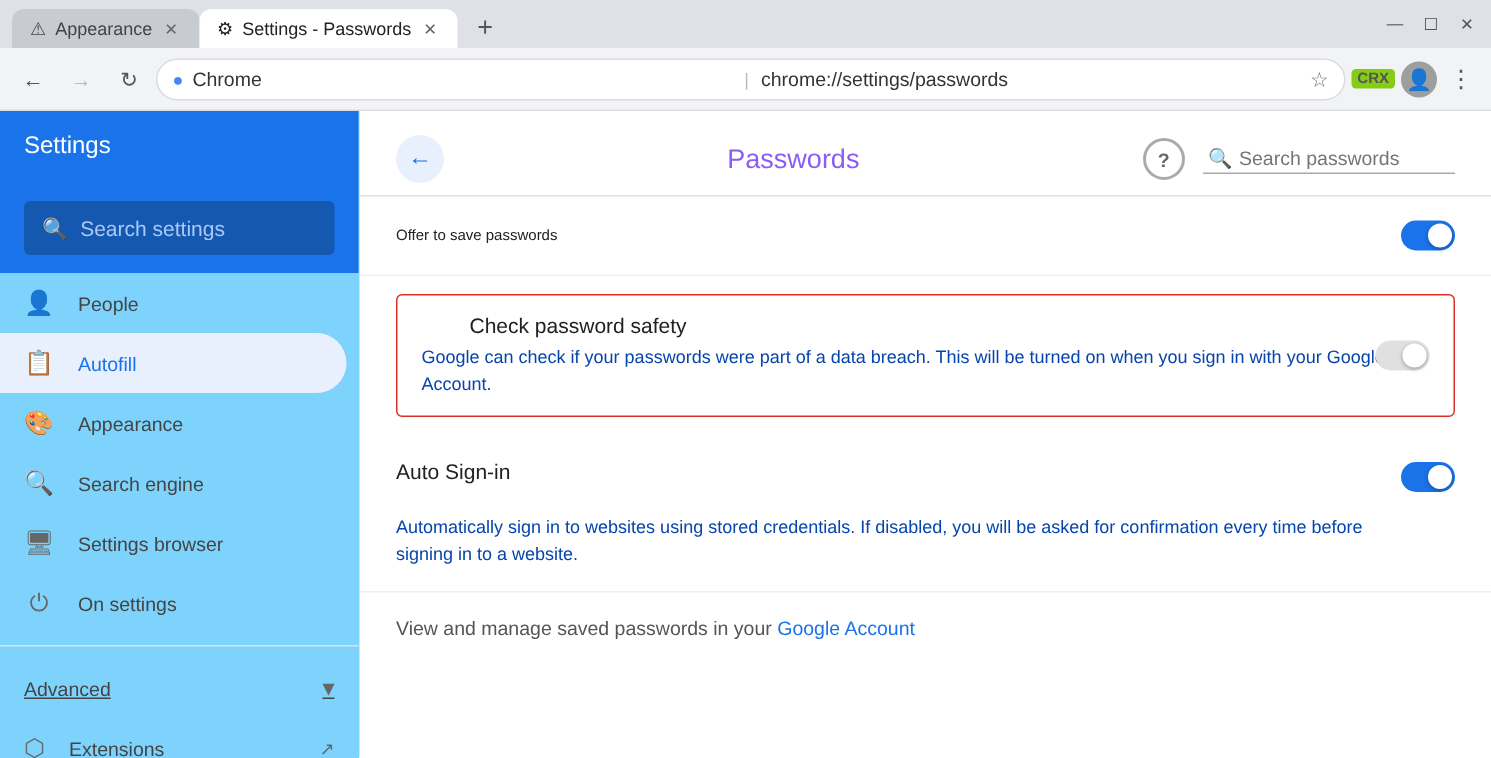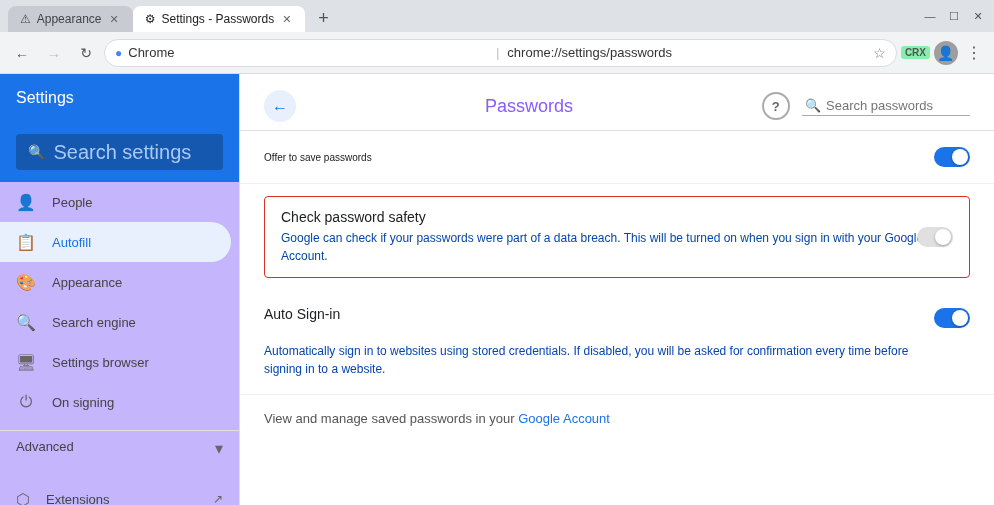--- a/index.html
+++ b/index.html
@@ -18,69 +18,69 @@
     .ctrl-btn { width: 16px; height: 16px; display: flex; align-items: center; justify-content: center; font-size: 11px; cursor: pointer; color: #555; }
 
     
     .navbar { height: 42px; background: #f1f3f4; display: flex; align-items: center; padding: 0 8px; gap: 4px; border-bottom: 1px solid #dadce0; }
     .nav-btn { width: 28px; height: 28px; border-radius: 50%; display: flex; align-items: center; justify-content: center; cursor: pointer; color: #555; font-size: 14px; }
     .nav-btn.disabled { color: #bbb; cursor: default; }
     .address-bar { flex: 1; height: 28px; background: #fff; border: 1px solid #dadce0; border-radius: 14px; display: flex; align-items: center; padding: 0 10px; gap: 6px; font-size: 12px; color: #333; }
     .address-icon { color: #4285f4; font-size: 12px; }
     .address-text { flex: 1; color: #333; font-size: 13px; }
     .star-btn { font-size: 14px; color: #777; cursor: pointer; }
-    .crx-btn { background: #86efac; border-radius: 3px; padding: 1px 4px; font-size: 10px; color: #555; cursor: pointer; font-weight: bold; }
+    .crx-btn { background: #84cc16; border-radius: 3px; padding: 1px 4px; font-size: 10px; color: #555; cursor: pointer; font-weight: bold; }
     .account-btn { width: 24px; height: 24px; border-radius: 50%; background: #9e9e9e; display: flex; align-items: center; justify-content: center; color: white; font-size: 14px; cursor: pointer; }
     .menu-btn { font-size: 16px; color: #555; cursor: pointer; padding: 4px; }
 
     
     .main { display: flex; height: calc(505px - 32px - 42px); }
 
     
-    .sidebar { width: 240px; background: #c4b5fd; border-right: 1px solid #e0e0e0; overflow-y: auto; flex-shrink: 0; position: relative; }
+    .sidebar { width: 240px; background: #7dd3fc; border-right: 1px solid #e0e0e0; overflow-y: auto; flex-shrink: 0; position: relative; }
     .sidebar-header { height: 48px; background: #1a73e8; display: flex; align-items: center; padding: 0 16px; }
     .sidebar-title { color: #fff; font-size: 16px; font-weight: 500; }
     .sidebar-item { display: flex; align-items: center; height: 40px; padding: 0 16px; gap: 16px; cursor: pointer; color: #444; font-size: 13px; }
     .sidebar-item.active { background: #e8f0fe; color: #1a73e8; border-radius: 0 20px 20px 0; margin-right: 8px; }
     .sidebar-item-icon { font-size: 16px; color: #666; width: 20px; text-align: center; }
     .sidebar-item.active .sidebar-item-icon { color: #1a73e8; }
     .sidebar-divider { height: 1px; background: #e0e0e0; margin: 8px 0; }
-    .sidebar-section { display: flex; height: 40px; padding: 0 16px; gap: 8px; cursor: pointer; color: #444; font-size: 13px; font-weight: 500; }
+    .sidebar-section { display: flex; align-items: center; height: 40px; padding: 0 16px; gap: 8px; cursor: pointer; color: #444; font-size: 13px; font-weight: 500; text-decoration: underline; }
     .section-arrow { font-size: 16px; color: #666; margin-left: auto; }
     .extensions-row { display: flex; align-items: center; height: 40px; padding: 0 16px; gap: 16px; cursor: pointer; color: #444; font-size: 13px; }
 
     
     .content { flex: 1; overflow-y: auto; background: #fff; }
     .content-inner { padding: 0 0 20px 0; }
 
     
     .settings-search { background: #1a73e8; padding: 12px 16px; }
     .settings-search-box { background: #1558b0; border-radius: 4px; display: flex; align-items: center; padding: 0 12px; height: 36px; gap: 8px; }
     .search-icon { color: #aac9f7; font-size: 14px; }
-    .search-input { background: transparent; border: none; outline: none; color: #fff; font-size: 20px; flex: 1; }
+    .search-input { background: transparent; border: none; outline: none; color: #fff; font-size: 14px; flex: 1; }
     .search-input::placeholder { color: #aac9f7; }
 
     
     .passwords-header { display: flex; align-items: center; padding: 16px 24px 8px 24px; gap: 12px; border-bottom: 1px solid #e0e0e0; }
     .back-btn { width: 32px; height: 32px; border-radius: 50%; background: #e8f0fe; display: flex; align-items: center; justify-content: center; cursor: pointer; color: #1a73e8; font-size: 16px; }
     .passwords-title { font-size: 18px; color: #8b5cf6; font-weight: 400; flex: 1; text-align: center; }
     .help-btn { width: 28px; height: 28px; border-radius: 50%; border: 2px solid #aaa; display: flex; align-items: center; justify-content: center; font-size: 13px; color: #666; cursor: pointer; font-weight: bold; }
     .pw-search { display: flex; align-items: center; border-bottom: 1px solid #aaa; padding: 2px 4px; gap: 4px; }
     .pw-search-icon { color: #aaa; font-size: 13px; }
     .pw-search-input { border: none; outline: none; font-size: 13px; color: #333; width: 140px; }
 
     
     .setting-row { display: flex; align-items: center; padding: 16px 24px; border-bottom: 1px solid #f0f0f0; }
     .setting-label { flex: 1; font-size: 10px; color: #202124; }
     .toggle { width: 36px; height: 20px; background: #1a73e8; border-radius: 10px; position: relative; cursor: pointer; flex-shrink: 0; }
     .toggle-knob { width: 16px; height: 16px; background: #fff; border-radius: 50%; position: absolute; top: 2px; right: 2px; box-shadow: 0 1px 3px rgba(0,0,0,0.3); transition: right 0.2s; }
 
     
     .safety-box { margin: 12px 24px; border: 1px solid #d93025; border-radius: 4px; padding: 12px 16px; position: relative; }
-    .safety-title { font-size: 14px; color: #202124; font-weight: 500; margin-bottom: 4px; }
+    .safety-title { font-size: 14px; color: #202124; font-weight: 500; margin-bottom: 4px; margin-left: 32px; }
     .safety-desc { font-size: 12px; color: #0645ad; line-height: 1.5; }
     .safety-toggle { position: absolute; right: 16px; top: 50%; transform: translateY(-50%); }
     .toggle-disabled { width: 36px; height: 20px; background: #e0e0e0; border-radius: 10px; position: relative; cursor: pointer; }
     .toggle-disabled-knob { width: 16px; height: 16px; background: #fff; border-radius: 50%; position: absolute; top: 2px; right: 2px; box-shadow: 0 1px 3px rgba(0,0,0,0.3); }
 
     
     .autosignin-row { padding: 16px 24px; display: flex; align-items: flex-start; border-bottom: 1px solid #f0f0f0; }
     .autosignin-text { flex: 1; }
     .autosignin-title { font-size: 14px; color: #202124; margin-bottom: 20px; }
     .autosignin-desc { font-size: 12px; color: #0645ad; line-height: 1.5; }
@@ -165,21 +165,21 @@
     <div class="sidebar-item">
       <span class="sidebar-item-icon">🔍</span>
       <span>Search engine</span>
     </div>
     <div class="sidebar-item">
       <span class="sidebar-item-icon">🖥</span>
       <span>Settings browser</span>
     </div>
     <div class="sidebar-item">
       <span class="sidebar-item-icon">⏻</span>
-      <span>On signing</span>
+      <span>On settings</span>
     </div>
 
     <div class="sidebar-divider"></div>
 
     <div class="sidebar-section">
       <span>Advanced</span>
       <span class="section-arrow">▾</span>
     </div>
 
     <div class="extensions-row">

